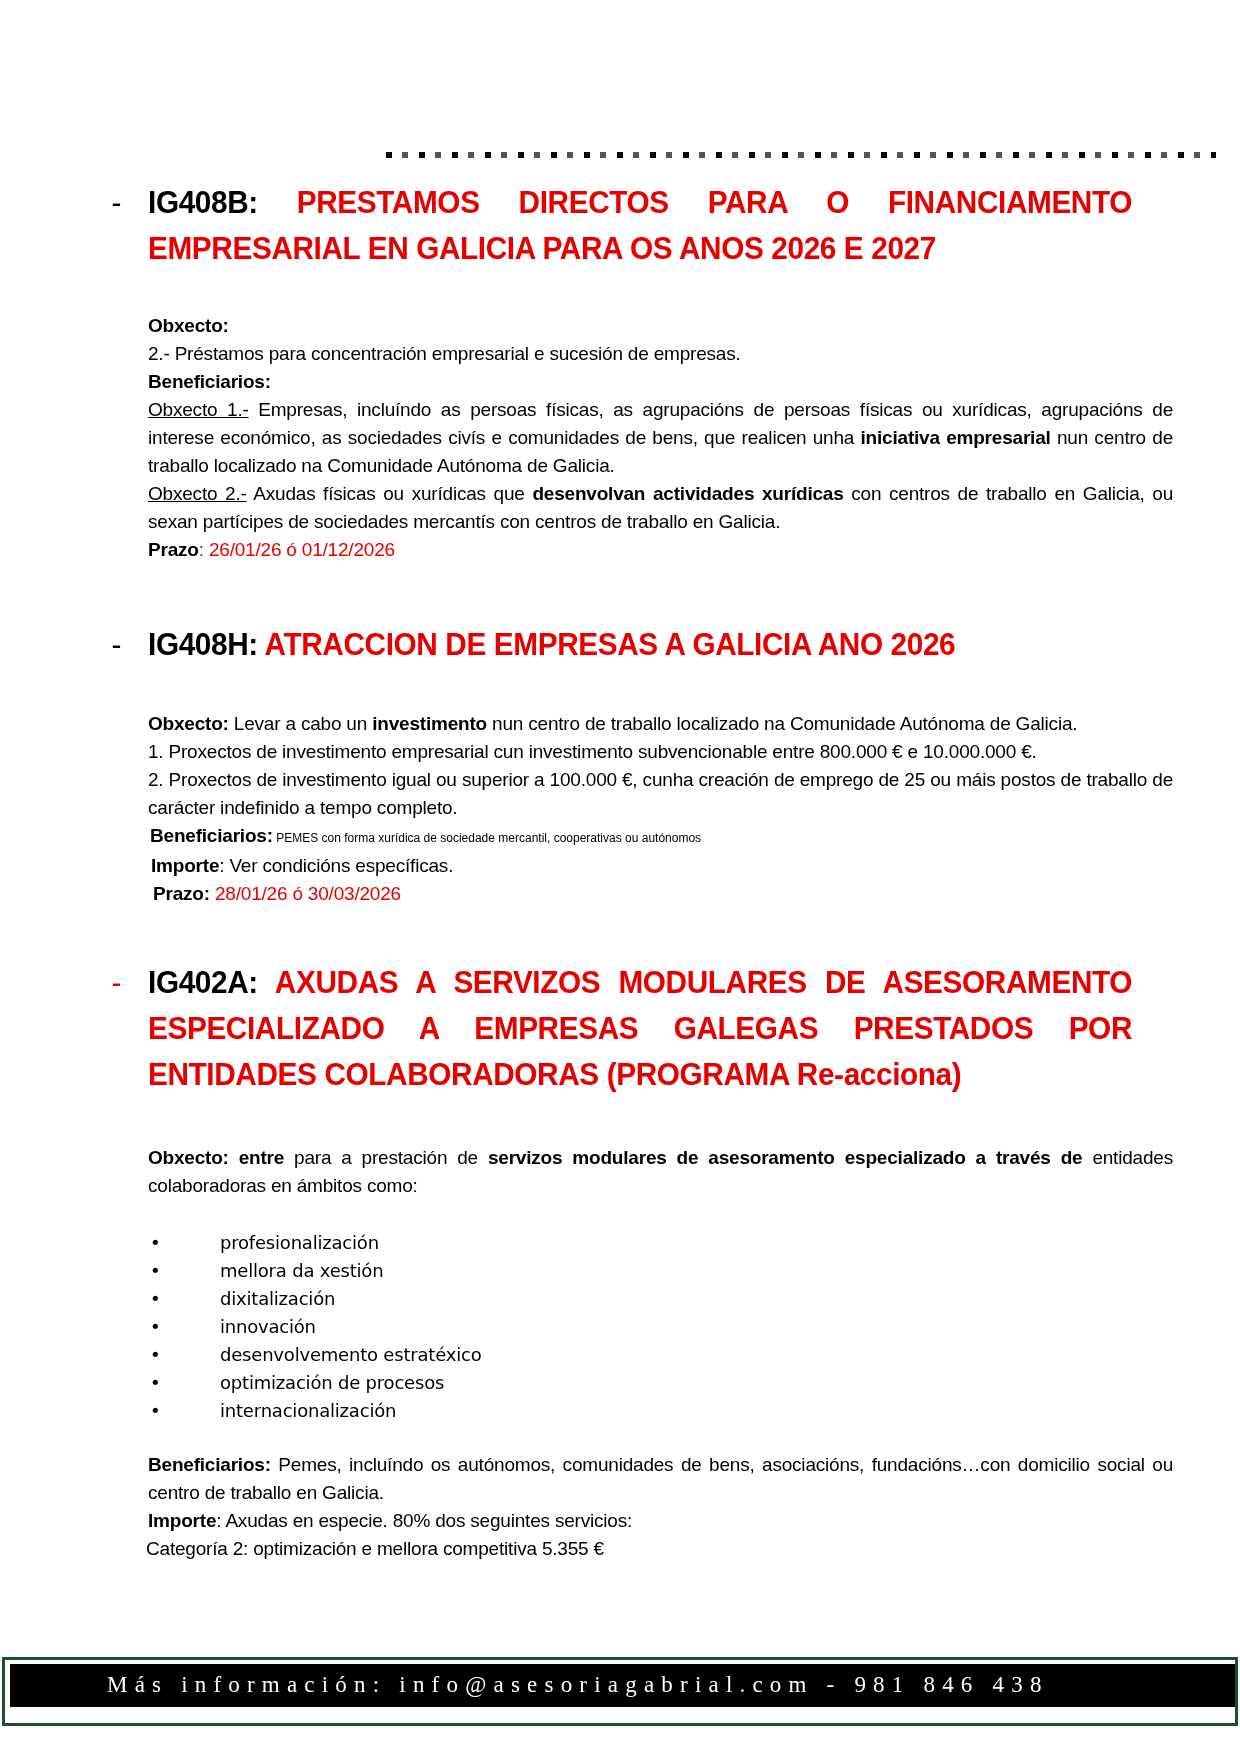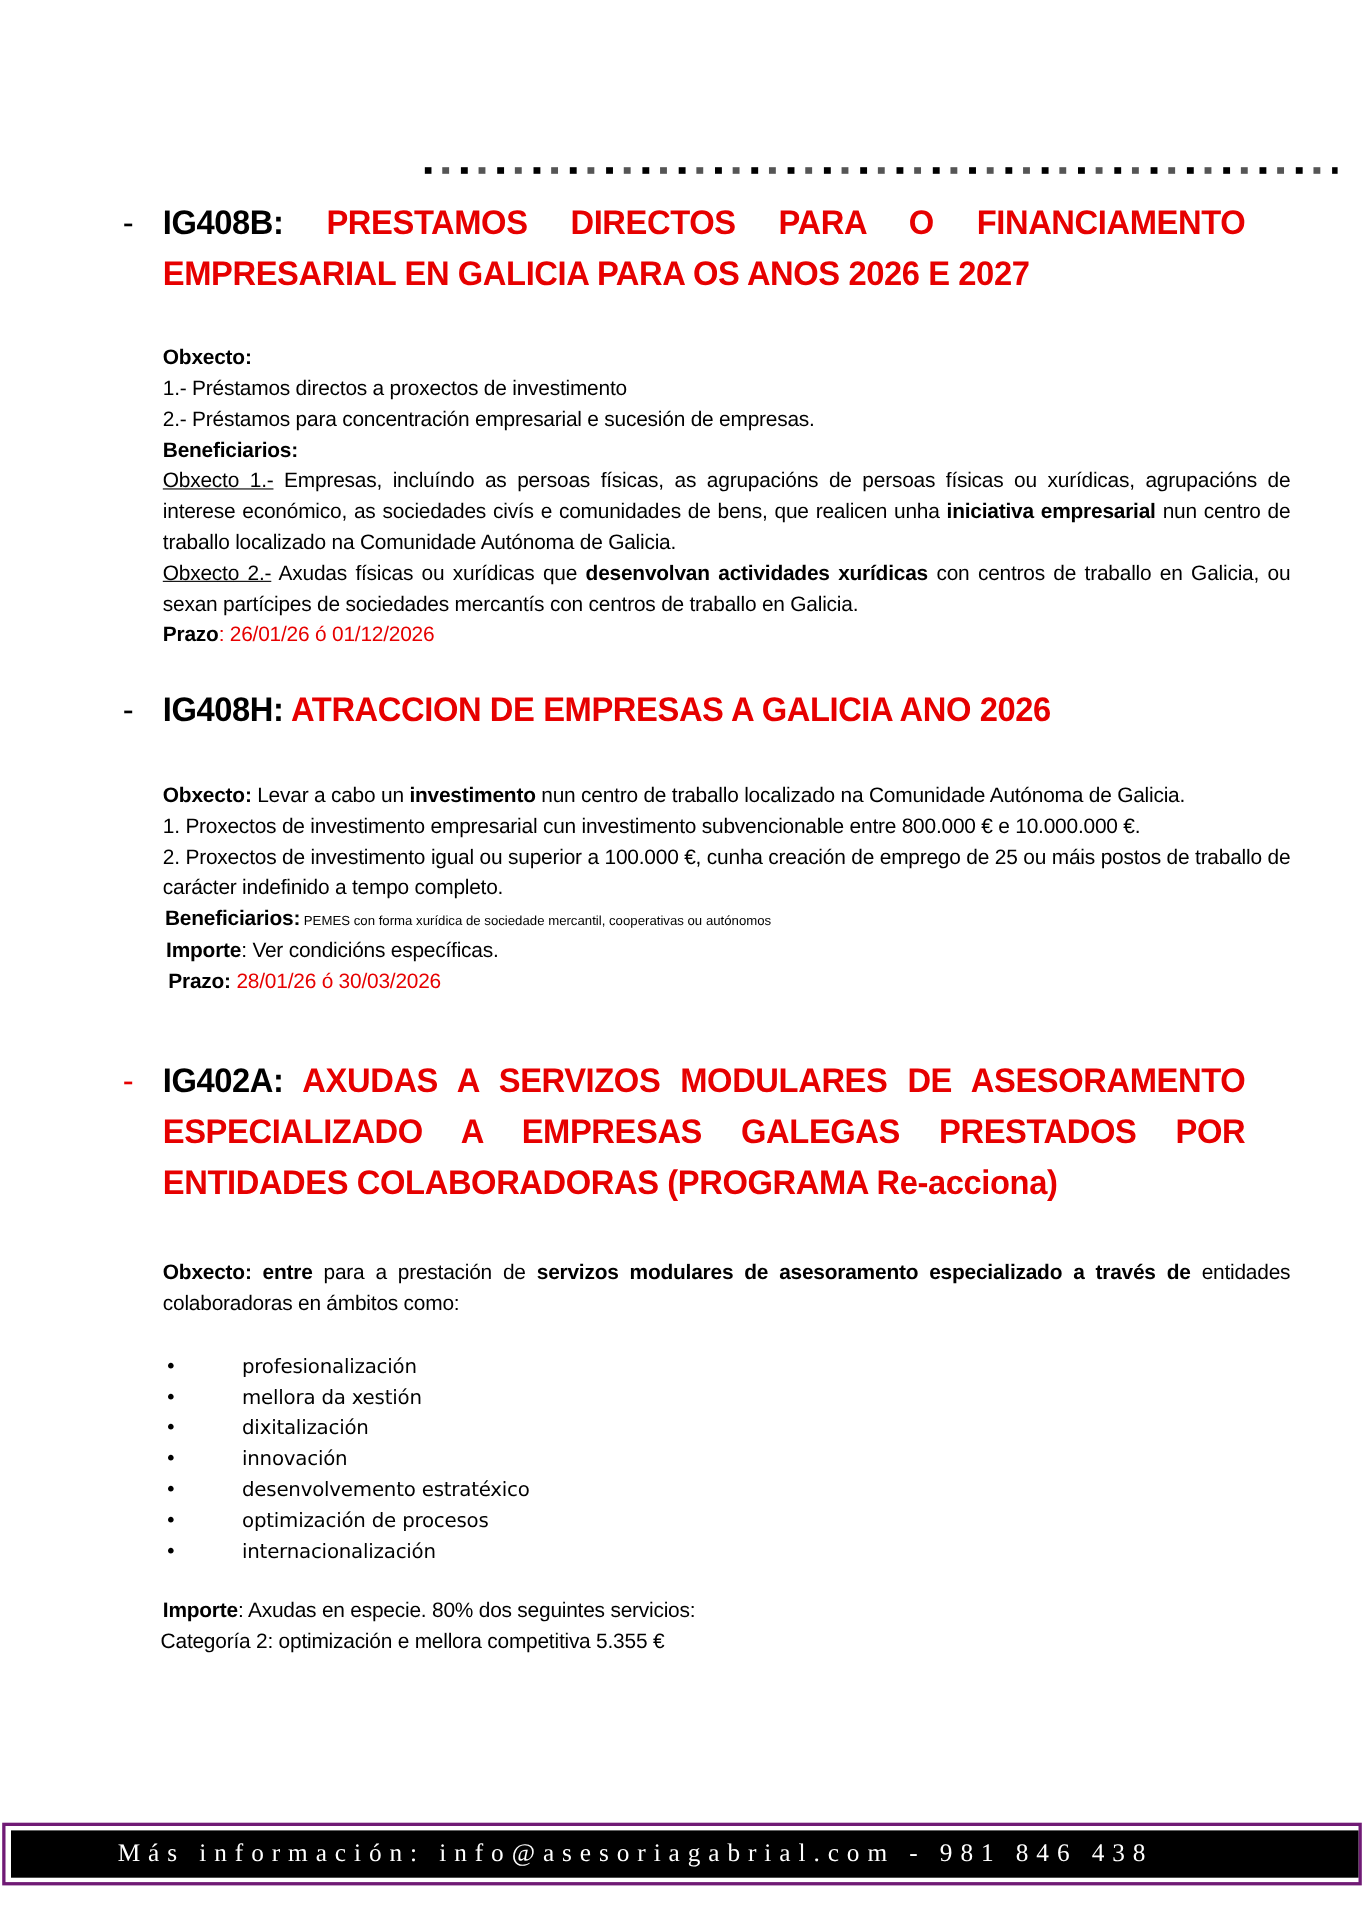--- a/index.html
+++ b/index.html
@@ -32,22 +32,22 @@
     }
     .body-text p { margin: 0; }
     .lbl { font-weight: bold; }
     .ul { text-decoration: underline; }
     .red { color: #e60000; }
     .sans-alt { font-family: "Liberation Sans", sans-serif; font-size: 12px; letter-spacing: 0; }
     ul.bullets { list-style: none; margin: 0; padding: 0; }
     ul.bullets li { position: relative; padding-left: 72px; height: 28px; font-family: "DejaVu Sans", sans-serif; font-size: 18px; line-height: 28px; }
     ul.bullets li .bullet { position: absolute; left: 2px; top: 0; font-size: 18px; }
     .footer-outer {
-      position: absolute; left: 2px; top: 1657px; width: 1236px; height: 57px;
-      border: 3px solid #701a75; box-sizing: border-box; background: #fff;
+      position: absolute; left: 2px; top: 1657px; width: 1236px; height: 69px;
+      border: 3px solid #14532d; box-sizing: border-box; background: #fff;
     }
     .footer-inner {
       position: absolute; left: 5px; top: 4px; right: 0; height: 43px;
       background: #000;
     }
     .footer-text {
       position: absolute; left: 97px; top: 6px;
       font-family: "Liberation Serif", serif; font-size: 23px; color: #fff;
       letter-spacing: 7.2px; white-space: nowrap; line-height: 30px;
     }
@@ -58,21 +58,20 @@
 <div class="dashline"></div>
 
 <div class="heading" style="top:180px;">
   <span class="dash">-</span>
   <span class="code">IG408B:</span>
   <span class="title">PRESTAMOS DIRECTOS PARA O FINANCIAMENTO EMPRESARIAL EN GALICIA PARA OS ANOS 2026 E 2027</span>
 </div>
 
 <div class="body-text" style="top:312px;">
   <p><span class="lbl">Obxecto:</span></p>
-  <p>1.- Préstamos directos a proxectos de investimento</p>
   <p>2.- Préstamos para concentración empresarial e sucesión de empresas.</p>
   <p><span class="lbl">Beneficiarios:</span></p>
   <p><span class="ul">Obxecto 1.-</span><span> Empresas, incluíndo as persoas físicas, as agrupacións de persoas físicas ou xurídicas, agrupacións de interese económico, as sociedades civís e comunidades de bens, que realicen unha </span><span class="lbl">iniciativa empresarial</span><span> nun centro de traballo localizado na Comunidade Autónoma de Galicia.</span></p>
   <p><span class="ul">Obxecto 2.-</span><span> Axudas físicas ou xurídicas que </span><span class="lbl">desenvolvan actividades xurídicas</span><span> con centros de traballo en Galicia, ou sexan partícipes de sociedades mercantís con centros de traballo en Galicia.</span></p>
   <p><span class="lbl">Prazo</span><span class="red">: </span><span class="red">26/01/26 ó 01/12/2026</span></p>
 </div>
 
 <div class="heading" style="top:622px;">
   <span class="dash">-</span>
   <span class="code">IG408H:</span>
@@ -104,20 +103,21 @@
     <li><span class="bullet">•</span><span>mellora da xestión</span></li>
     <li><span class="bullet">•</span><span>dixitalización</span></li>
     <li><span class="bullet">•</span><span>innovación</span></li>
     <li><span class="bullet">•</span><span>desenvolvemento estratéxico</span></li>
     <li><span class="bullet">•</span><span>optimización de procesos</span></li>
     <li><span class="bullet">•</span><span>internacionalización</span></li>
   </ul>
 </div>
 
 <div class="body-text" style="top:1451px;">
+  <p><span class="lbl">Beneficiarios:</span><span> Pemes, incluíndo os autónomos, comunidades de bens, asociacións, fundacións…con domicilio social ou centro de traballo en Galicia.</span></p>
   <p><span class="lbl">Importe</span><span>: Axudas en especie. 80% dos seguintes servicios:</span></p>
   <p style="margin-left:-2px;">Categoría 2: optimización e mellora competitiva 5.355 €</p>
 </div>
 
 <div class="footer-outer">
   <div class="footer-inner">
     <div class="footer-text">Más información: info@asesoriagabrial.com - 981 846 438</div>
   </div>
 </div>
 

